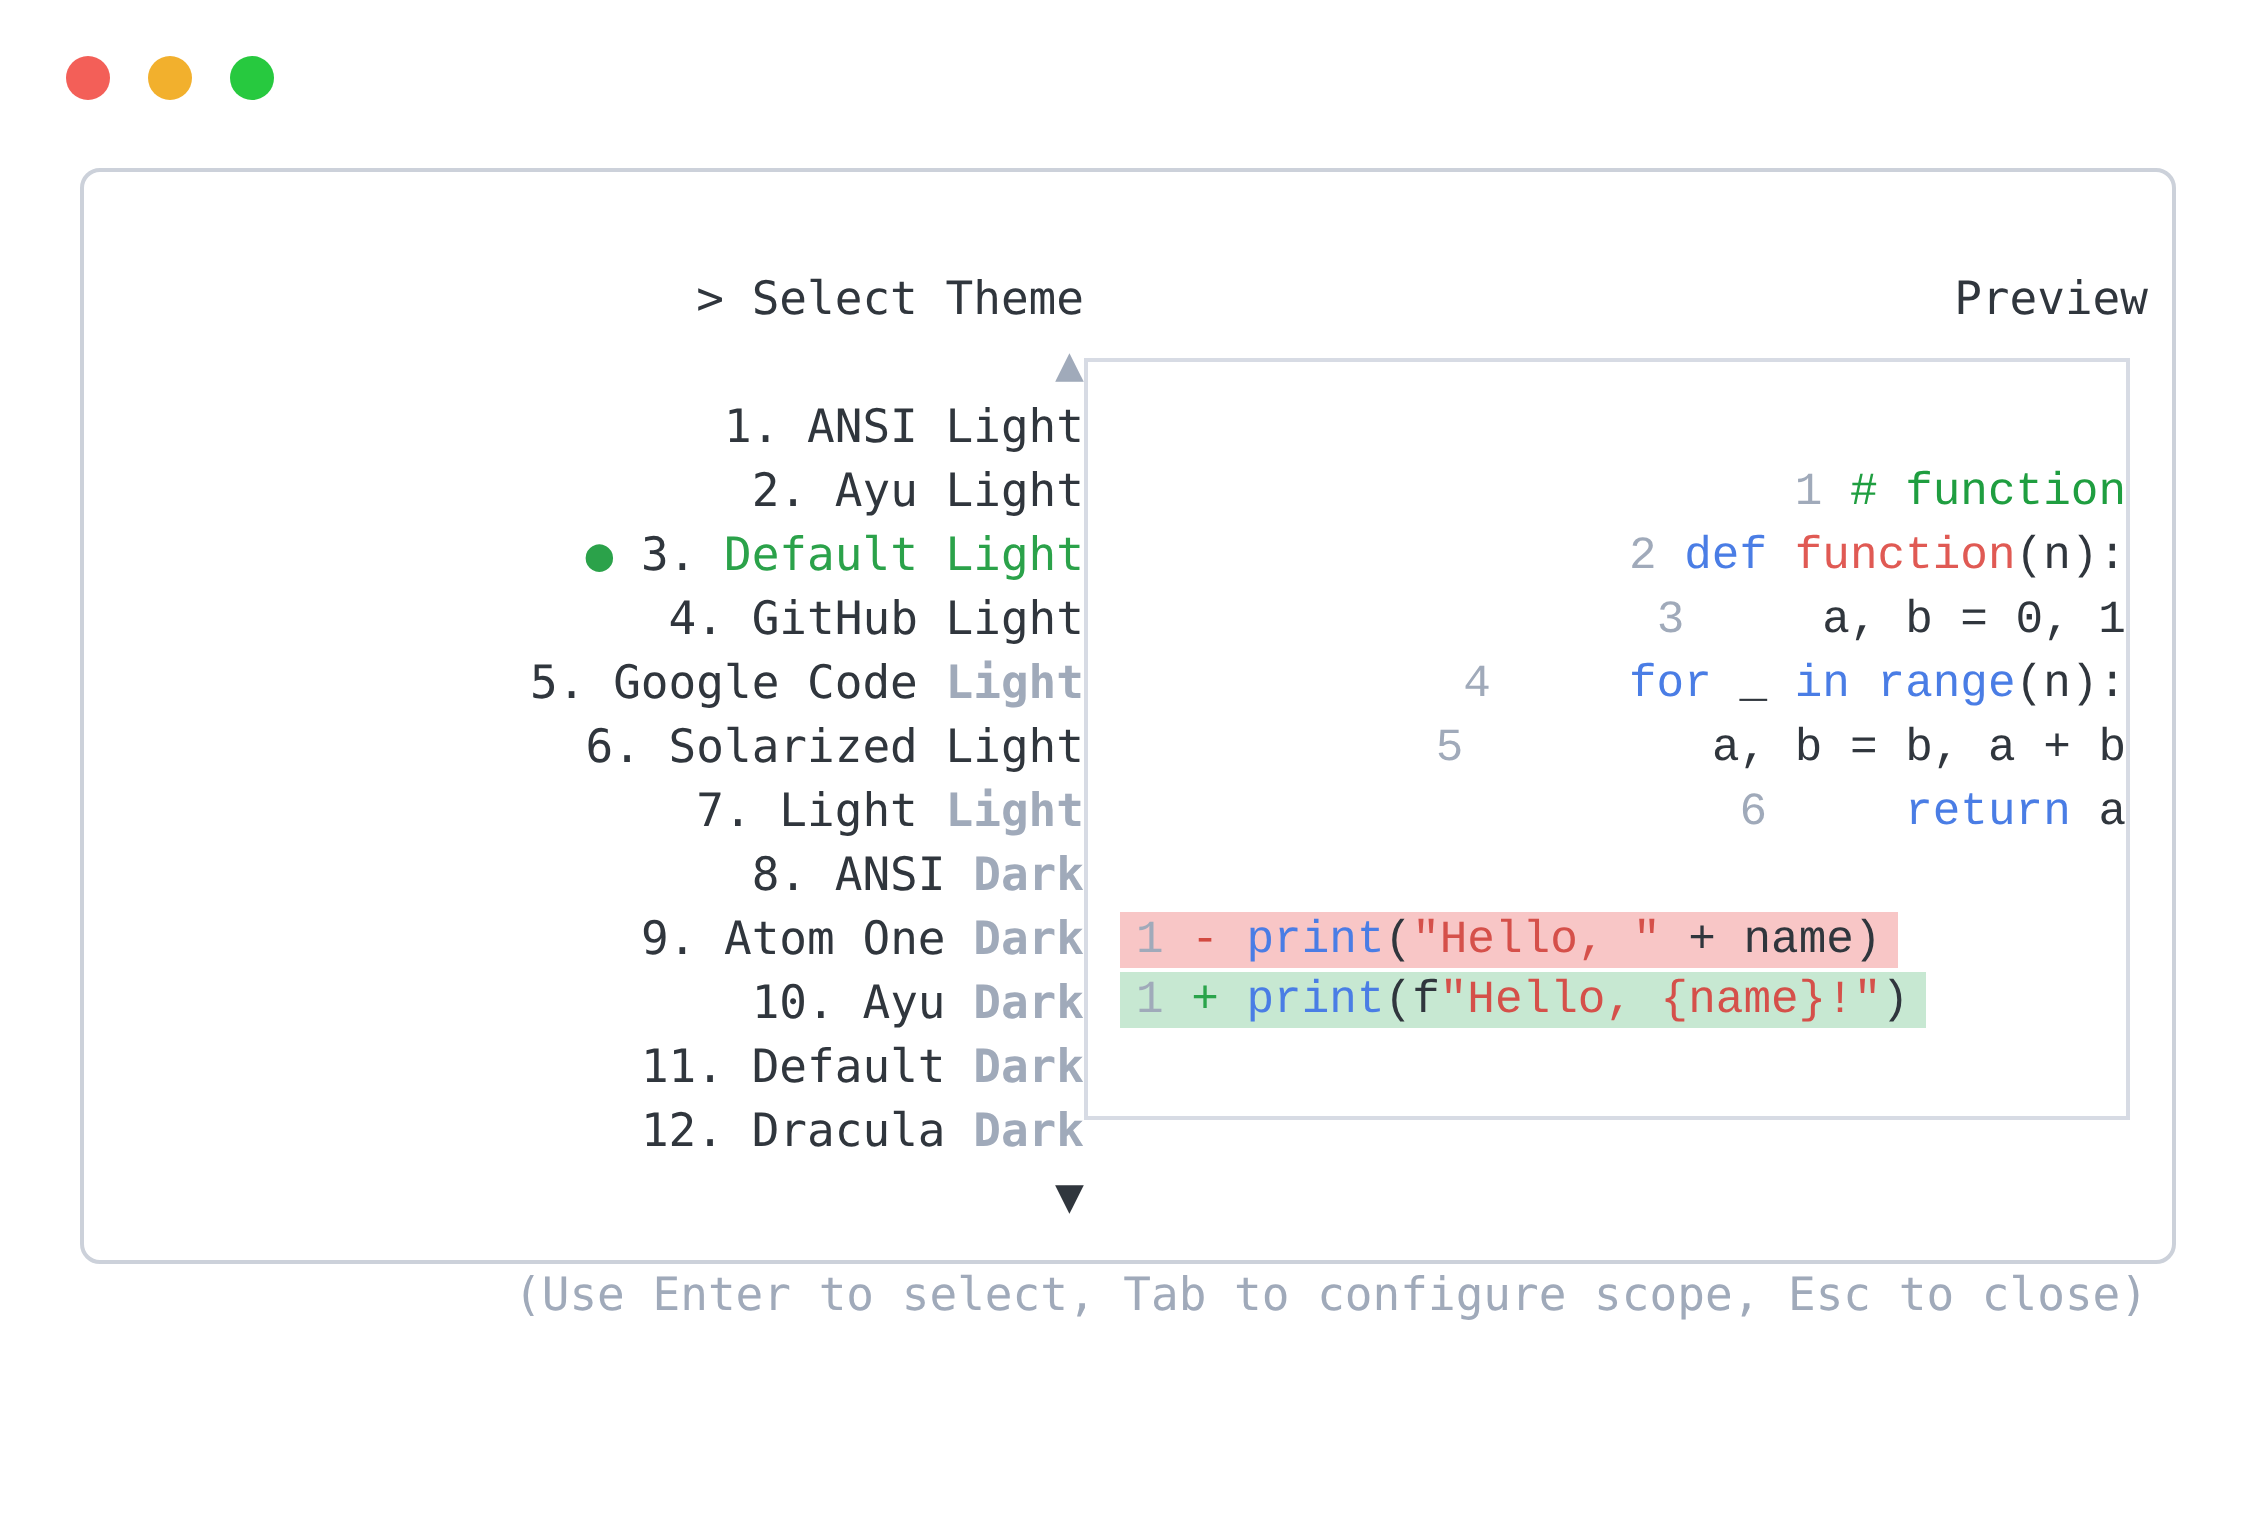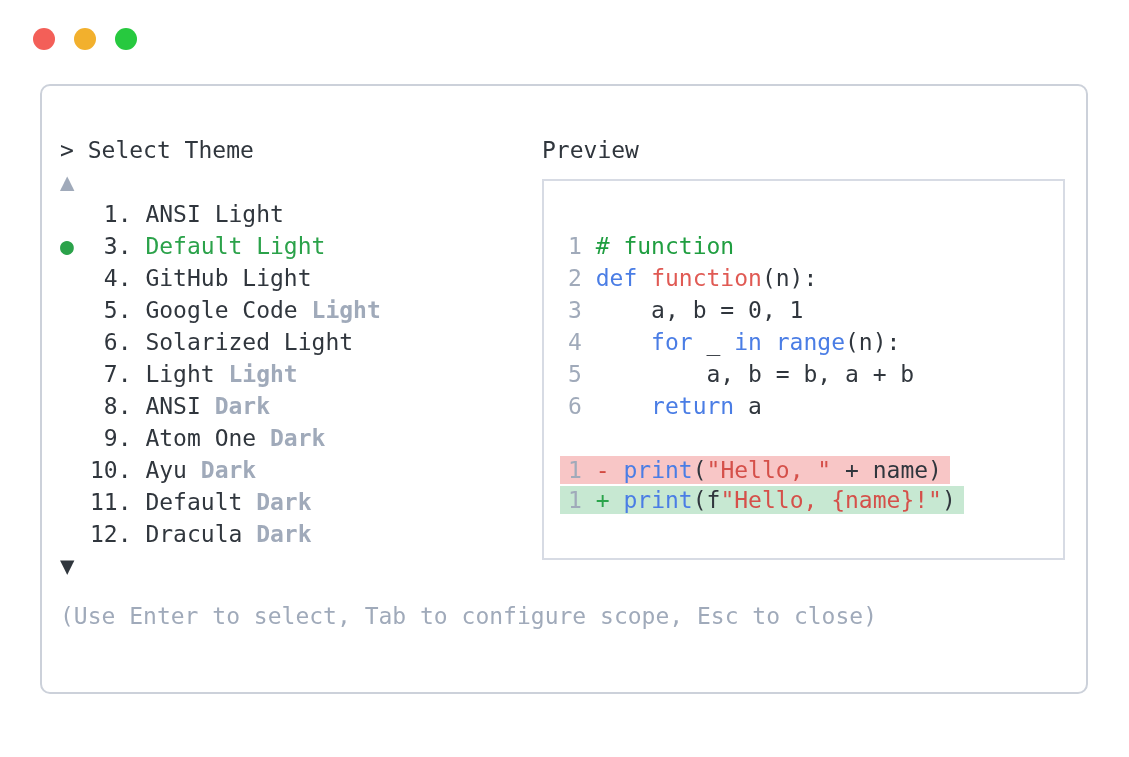--- a/index.html
+++ b/index.html
@@ -11,26 +11,27 @@
     position: relative;
   }
   .traffic-lights {
     position: absolute; left: 33px; top: 28px;
     display: flex; gap: 19px;
   }
   .light { width: 22px; height: 22px; border-radius: 50%; }
 
   .panel {
     position: absolute; left: 40px; top: 84px;
-    width: 1048px; height: 610px;
+    width: 1048px; height: 548px;
     border: 2px solid var(--panel-border);
     border-radius: 10px;
-    padding: 48px 24px 0 18px;
+    padding: 48px 12px 0 18px;
     font-size: 23px; line-height: 32px;
     color: var(--text);
+    text-align: right;
   }
   .columns { display: flex; }
   .left-col { width: 482px; flex-shrink: 0; }
   .right-col { flex: 1; }
 
   .prompt { white-space: pre; }
   .scroll-ind { height: 32px; font-size: 24px; }
   .scroll-up { color: var(--muted); }
   .scroll-down { color: var(--text); }
 
@@ -41,20 +42,21 @@
   .part-muted { color: var(--muted); font-weight: bold; }
   .part-sel { color: var(--selection-green); }
 
   .preview-label { white-space: pre; }
   .preview-box {
     margin-top: 13px;
     width: 523px; height: 381px;
     border: 2px solid var(--preview-border);
     padding: 49px 0 0 24px;
     overflow: hidden;
+    font-family: Liberation Mono, monospace;
   }
   .code-line { white-space: pre; height: 32px; }
   .ln { color: var(--muted); }
   .tk-comment { color: var(--comment-green); }
   .tk-keyword { color: var(--keyword-blue); }
   .tk-func { color: var(--function-red); }
   .tk-string { color: var(--string-red); }
   .tk-plain { color: var(--text); }
   .blank-line { height: 32px; }
 
@@ -82,20 +84,21 @@
   </div>
 
 <div class="panel">
   <div class="columns">
 
     <div class="left-col">
       <div class="prompt">&gt; Select Theme</div>
       <div class="scroll-ind scroll-up">▲</div>
       <div>
           <div class="item"><span class="marker"></span><span class="item-num"> 1.</span> <span class="part-dark">ANSI Light</span></div>
+          <div class="item"><span class="marker"></span><span class="item-num"> 2.</span> <span class="part-dark">Ayu Light</span></div>
           <div class="item"><span class="marker">●</span><span class="item-num"> 3.</span> <span class="part-sel">Default Light</span></div>
           <div class="item"><span class="marker"></span><span class="item-num"> 4.</span> <span class="part-dark">GitHub Light</span></div>
           <div class="item"><span class="marker"></span><span class="item-num"> 5.</span> <span class="part-dark">Google Code </span><span class="part-muted">Light</span></div>
           <div class="item"><span class="marker"></span><span class="item-num"> 6.</span> <span class="part-dark">Solarized Light</span></div>
           <div class="item"><span class="marker"></span><span class="item-num"> 7.</span> <span class="part-dark">Light </span><span class="part-muted">Light</span></div>
           <div class="item"><span class="marker"></span><span class="item-num"> 8.</span> <span class="part-dark">ANSI </span><span class="part-muted">Dark</span></div>
           <div class="item"><span class="marker"></span><span class="item-num"> 9.</span> <span class="part-dark">Atom One </span><span class="part-muted">Dark</span></div>
           <div class="item"><span class="marker"></span><span class="item-num">10.</span> <span class="part-dark">Ayu </span><span class="part-muted">Dark</span></div>
           <div class="item"><span class="marker"></span><span class="item-num">11.</span> <span class="part-dark">Default </span><span class="part-muted">Dark</span></div>
           <div class="item"><span class="marker"></span><span class="item-num">12.</span> <span class="part-dark">Dracula </span><span class="part-muted">Dark</span></div>

